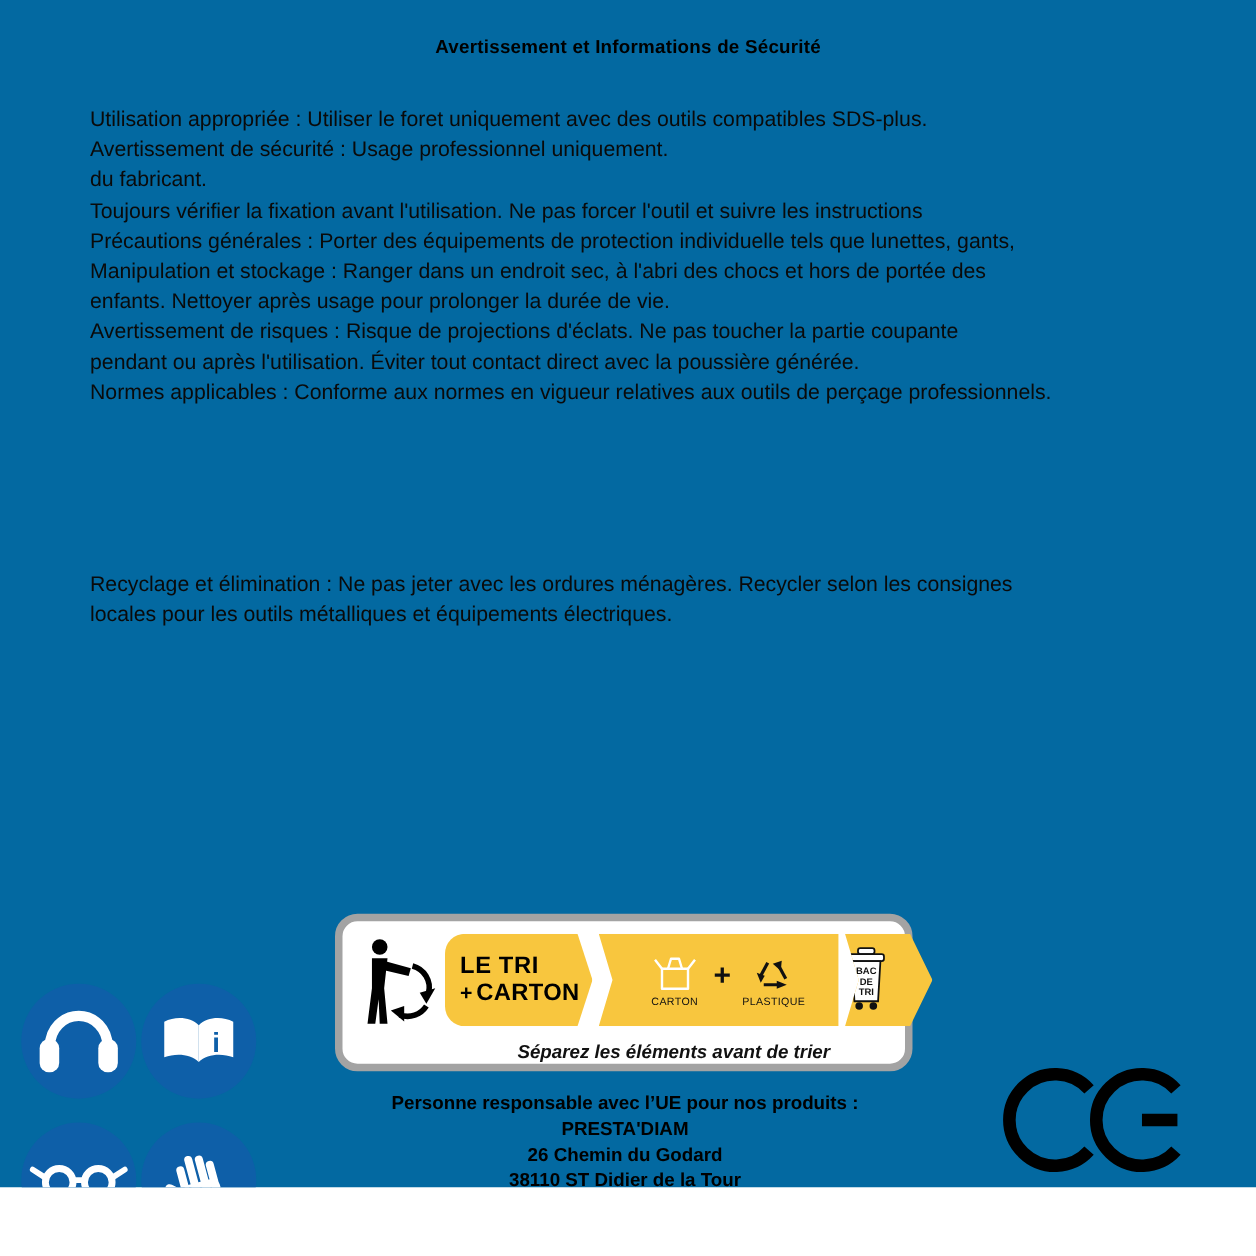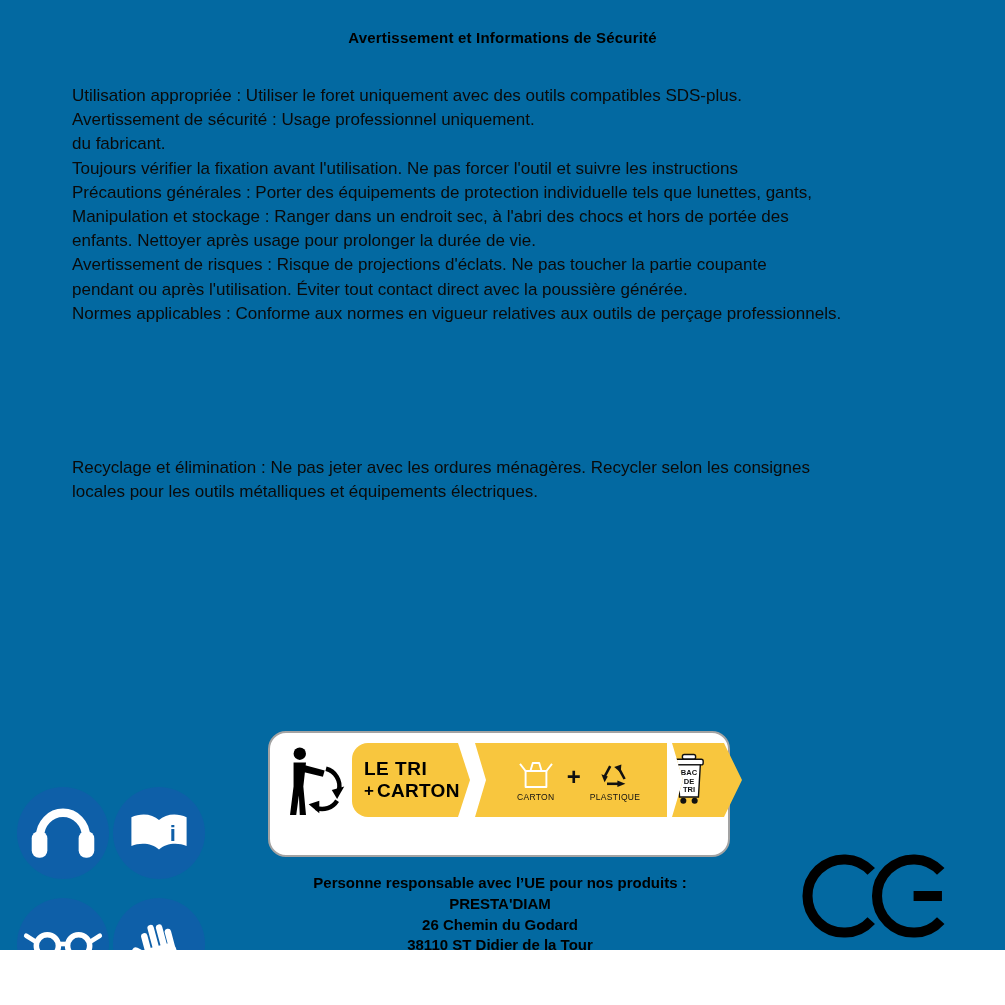--- a/index.html
+++ b/index.html
@@ -14,21 +14,21 @@
   }
   .textblock { position:absolute; left:72px; font-size:17px; line-height:24.2px; color:#0a0a0a; }
   .body-text { top:84px; }
   .recycle-text { top:412px;margin-top:44px; }
   .textblock .line { white-space:nowrap; }
 
   
   .fr-label { position:absolute; left:269px; top:712px; font-size:13px; font-weight:bold;margin-top:32px; }
   .tri-card {
     position:absolute; left:268px; top:731px; width:462px; height:126px;
-    background:#fff; border:2px solid #a3a3a3; border-radius:18px; box-sizing:border-box;
+    background:#fff; border:6px solid #a3a3a3; border-radius:18px; box-sizing:border-box;
   }
   .triman { position:absolute; left:12px; top:10px; }
   .band { position:absolute; left:82px; top:10px; height:74px; display:flex; gap:5px; }
   .piece { background:var(--yellow); height:100%; box-sizing:border-box; }
   .piece-a-outer { width:118px; height:100%; border-radius:16px 0 0 16px; overflow:hidden; }
   .piece-a {
     width:100%; clip-path:polygon(0 0, calc(100% - 12px) 0, 100% 50%, calc(100% - 12px) 100%, 0 100%);
     display:flex; flex-direction:column; justify-content:center; padding-left:12px;
   }
   .le-tri-1 { font-size:19px; font-weight:800; letter-spacing:0.5px; }
@@ -154,20 +154,21 @@
           <path d="M6 12 L30 12 L28 46 L8 46 Z" fill="#fff" stroke="#111" stroke-width="1.5"></path>
           <circle cx="12" cy="50" r="3.2" fill="#111"></circle>
           <circle cx="24" cy="50" r="3.2" fill="#111"></circle>
           <text x="18" y="23" text-anchor="middle" font-size="8" font-weight="bold" fill="#111">BAC</text>
           <text x="18" y="32" text-anchor="middle" font-size="8" font-weight="bold" fill="#111">DE</text>
           <text x="18" y="41" text-anchor="middle" font-size="8" font-weight="bold" fill="#111">TRI</text>
         </svg>
       </div>
     </div>
 
+    <div class="tagline">Séparez les éléments avant de trier</div>
   </div>
 
   <div class="ppe ppe1">
     <svg width="92" height="92" viewBox="0 0 100 100">
       <path d="M25 54 A25 26 0 0 1 75 54" stroke="#fff" stroke-width="9" fill="none"></path>
       <rect x="16" y="48" width="17" height="29" rx="8" fill="#fff"></rect>
       <rect x="67" y="48" width="17" height="29" rx="8" fill="#fff"></rect>
     </svg>
   </div>
 

